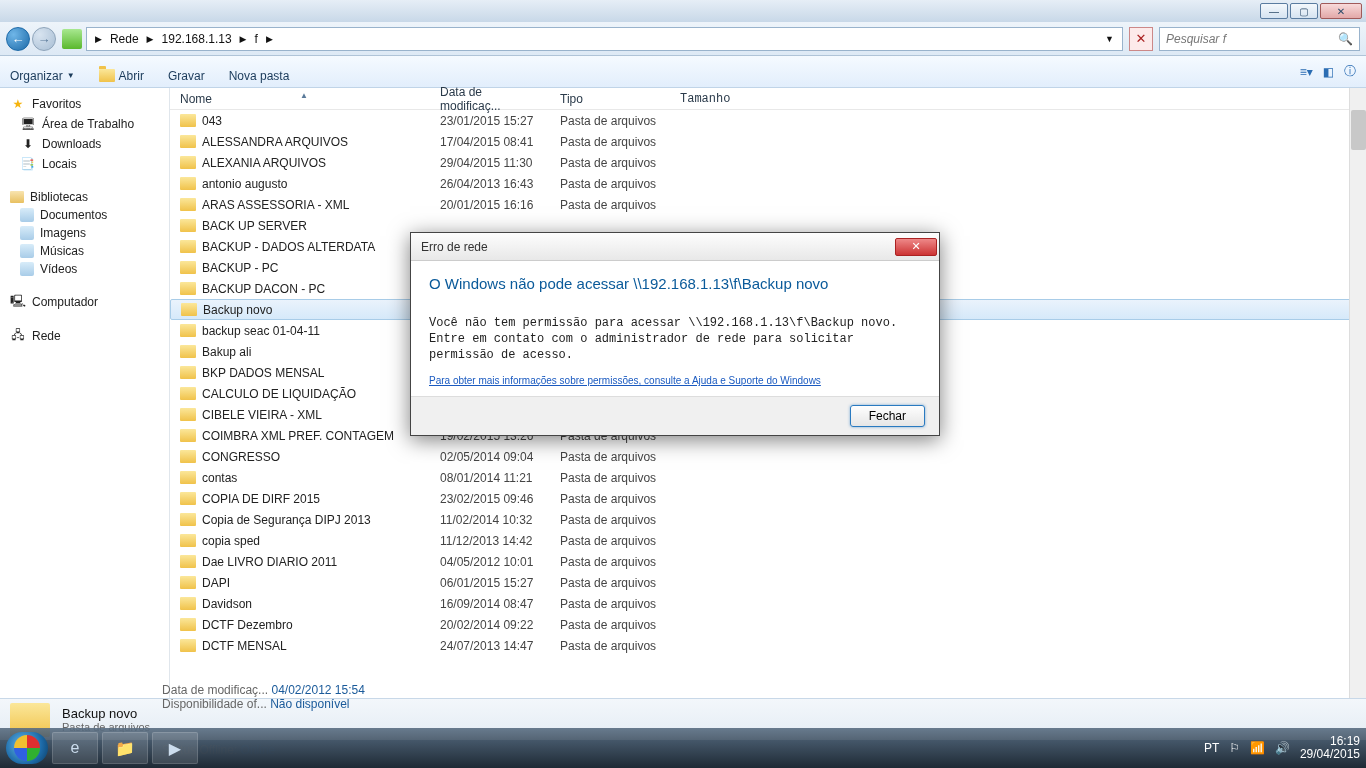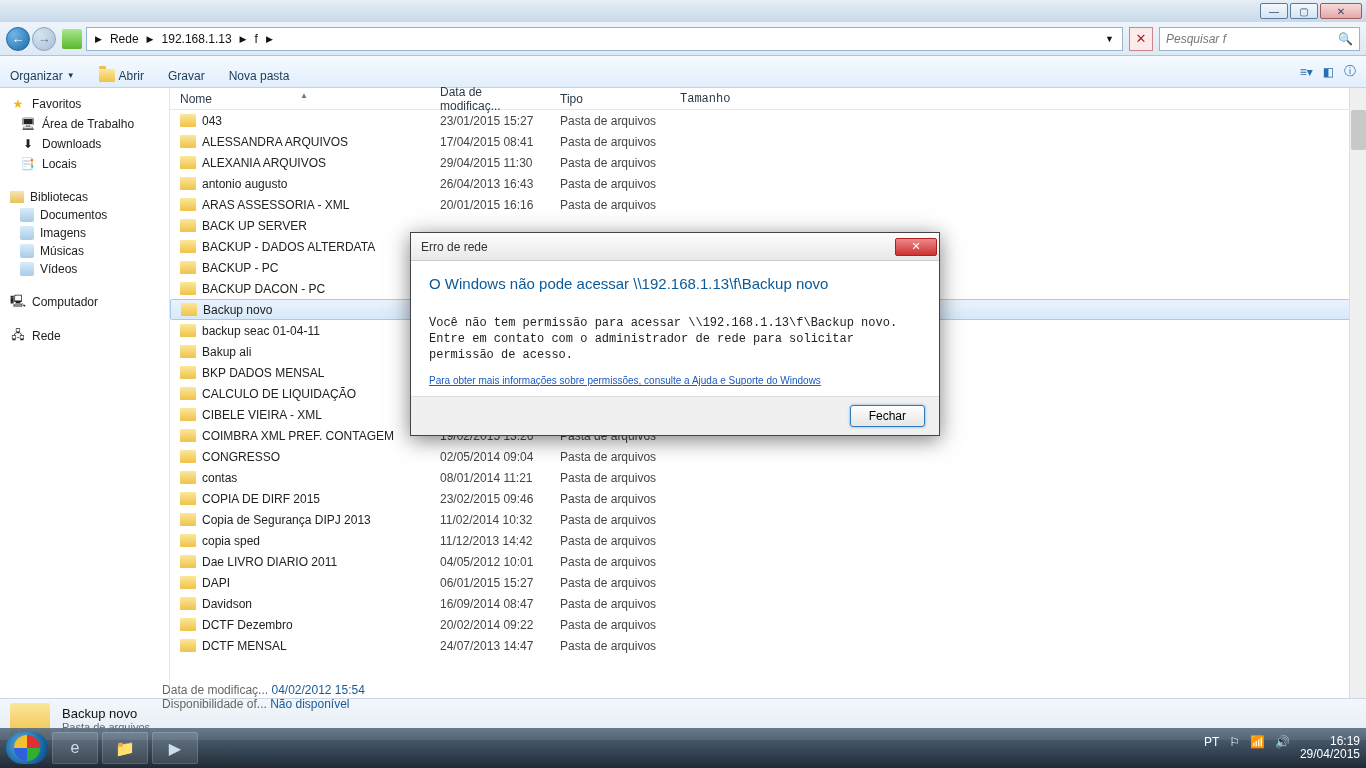--- a/index.html
+++ b/index.html
@@ -65,21 +65,21 @@
 .det-text .sub { color:#666; font-size:11px; }
 .det-cols { display:flex; gap:32px;flex-direction:column; }
 .det-col .lbl { color:#666; } .det-col .val { color:#1a5a9a; }
 
 
 .taskbar { position:absolute; bottom:0; left:0; right:0; height:40px; background:linear-gradient(180deg,rgba(90,110,130,0.9),rgba(30,40,50,0.95)); display:flex; align-items:center; justify-content:space-between; padding:0 6px; }
 .tb-left { display:flex; align-items:center; gap:4px; }
 .start { width:42px; height:32px; border-radius:18px; background:radial-gradient(circle at 40% 40%,#5aaee0 10%,#1d6aa8 60%,#0a3a60); display:flex;align-items:center;justify-content:center; }
 .orb { width:26px; height:26px; border-radius:50%; background:conic-gradient(#e03030 0 90deg,#30b030 90deg 180deg,#3060e0 180deg 270deg,#f0c030 270deg 360deg); }
 .tb-icon { width:46px; height:32px; background:rgba(255,255,255,0.12); border:1px solid rgba(255,255,255,0.15); border-radius:2px; display:flex;align-items:center;justify-content:center; color:#cde; font-size:16px;}
-.tb-right { display:flex; gap:10px; color:#fff; font-size:11px; }
+.tb-right { display:flex; align-items:center; gap:10px; color:#fff; font-size:11px; }
 .tb-right .clock { text-align:right; line-height:13px; }
 
 
 .dialog-overlay { position:absolute; top:232px; left:410px; width:530px; background:#fff; border:1px solid #444; box-shadow:0 4px 20px rgba(0,0,0,0.5); }
 .dlg-title { height:28px; background:linear-gradient(#fdfdfd,#e8e8e8); display:flex; align-items:center; justify-content:space-between; padding:0 2px 0 10px; border-bottom:1px solid #ccc; }
 .dlg-title span { color:#333; }
 .dlg-close { width:42px; height:18px; background:linear-gradient(#e88,#c33); border:1px solid #a22; border-radius:2px; color:#fff; display:flex;align-items:center;justify-content:center; font-size:11px; }
 .dlg-body { padding: 14px 18px 10px 18px; }
 .dlg-heading { color:#0a5a9a; font-size:15px; margin-bottom:23px; }
 .dlg-msg { color:#222; font-size:12px; line-height:16px; margin-bottom:12px;font-family:Liberation Mono, monospace; }

